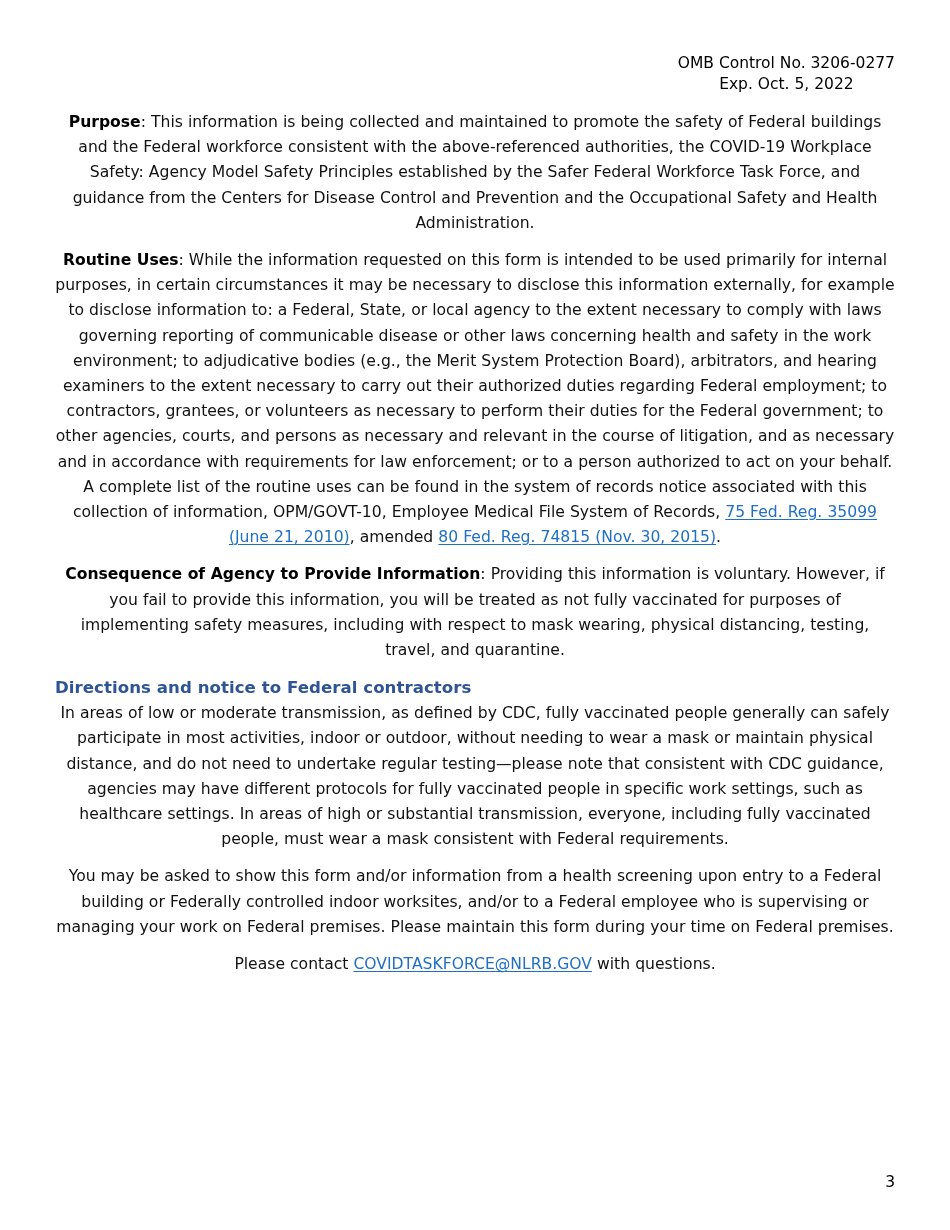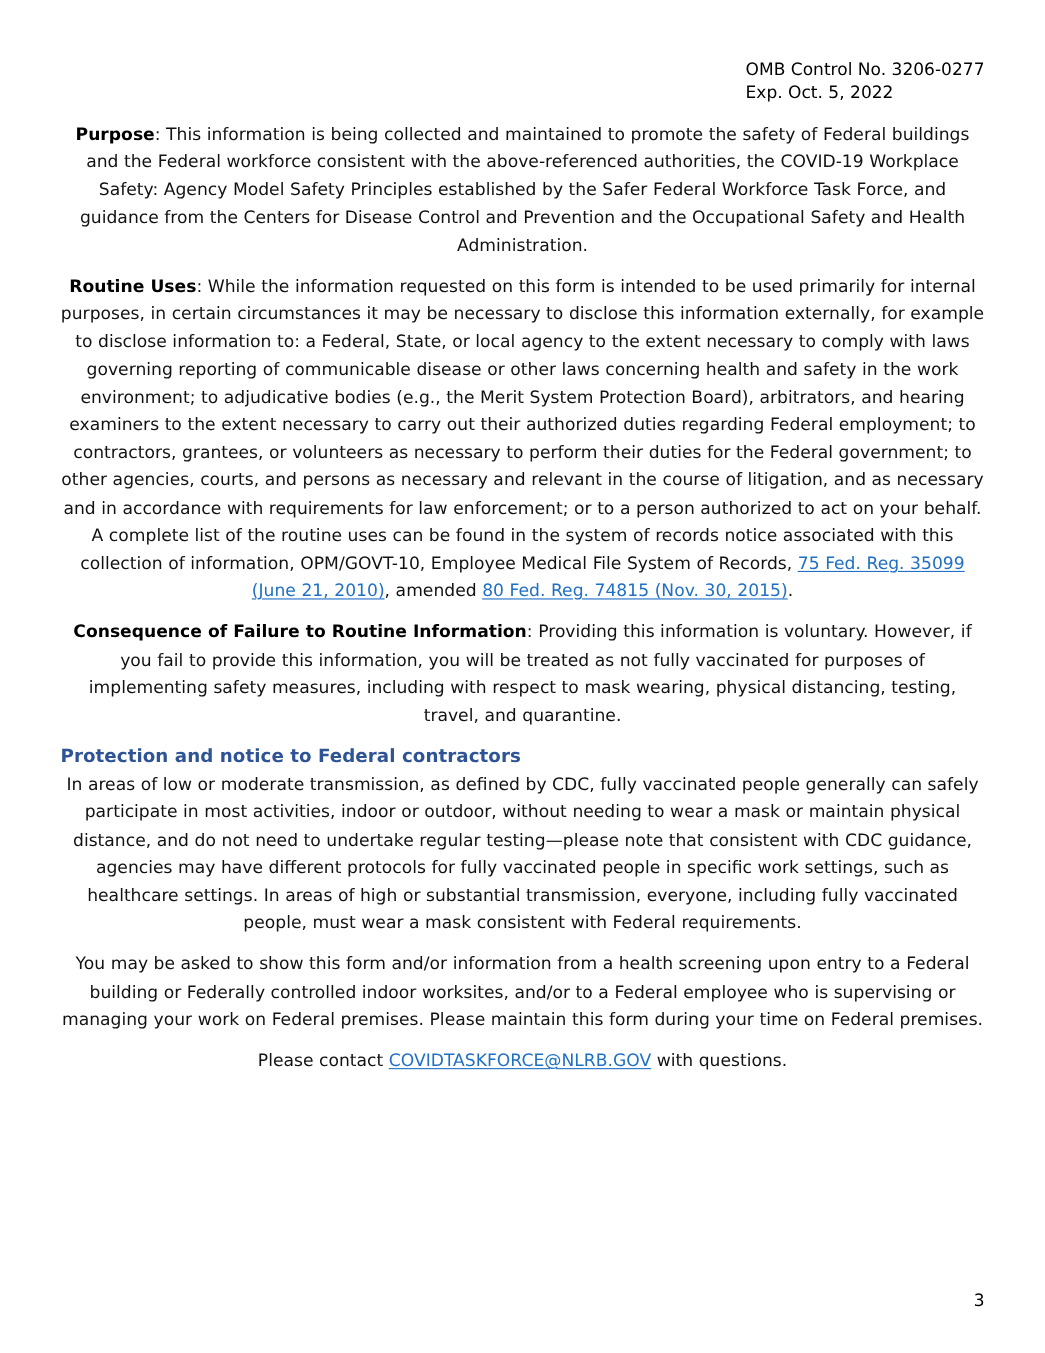--- a/index.html
+++ b/index.html
@@ -25,21 +25,21 @@
     height: 1230px;
     box-sizing: border-box;
     padding: 0 55px;
   }
 
   
   .doc-header {
     position: absolute;
     right: 55px;
     top: 53px;
-    text-align: left;
+    text-align: center;
     font-size: 15.5px;
     line-height: 21px;
     color: #000;
   }
   .doc-header div { white-space: nowrap; }
 
   
   .body-col {
     position: absolute;
     left: 55px;
@@ -97,24 +97,24 @@
     <div>OMB Control No. 3206-0277</div>
     <div>Exp. Oct. 5, 2022</div>
   </div>
 
   <div class="body-col">
 
     <p class="para"><span class="lead">Purpose</span><span>:  </span><span>This information is being collected and maintained to promote the safety of Federal buildings and the Federal workforce consistent with the above-referenced authorities, the COVID-19 Workplace Safety: Agency Model Safety Principles established by the Safer Federal Workforce Task Force, and guidance from the Centers for Disease Control and Prevention and the Occupational Safety and Health Administration.</span></p>
 
     <p class="para"><span class="lead">Routine Uses</span><span>:  </span><span>While the information requested on this form is intended to be used primarily for internal purposes, in certain circumstances it may be necessary to disclose this information externally, for example to disclose information to: a Federal, State, or local agency to the extent necessary to comply with laws governing reporting of communicable disease or other laws concerning health and safety in the work environment; to adjudicative bodies (e.g., the Merit System Protection Board), arbitrators, and hearing examiners to the extent necessary to carry out their authorized duties regarding Federal employment; to contractors, grantees, or volunteers as necessary to perform their duties for the Federal government; to other agencies, courts, and persons as necessary and relevant in the course of litigation, and as necessary and in accordance with requirements for law enforcement; or to a person authorized to act on your behalf.  A complete list of the routine uses can be found in the system of records notice associated with this collection of information, OPM/GOVT-10, Employee Medical File System of Records, </span><a class="doclink" href="#">75 Fed. Reg. 35099 (June 21, 2010)</a><span>, amended </span><a class="doclink" href="#">80 Fed. Reg. 74815 (Nov. 30, 2015)</a><span>.</span></p>
 
-    <p class="para"><span class="lead">Consequence of Failure to Routine Information</span><span>:  </span><span>Providing this information is voluntary. However, if you fail to provide this information, you will be treated as not fully vaccinated for purposes of implementing safety measures, including with respect to mask wearing, physical distancing, testing, travel, and quarantine.</span></p>
+    <p class="para"><span class="lead">Consequence of Agency to Provide Information</span><span>:  </span><span>Providing this information is voluntary. However, if you fail to provide this information, you will be treated as not fully vaccinated for purposes of implementing safety measures, including with respect to mask wearing, physical distancing, testing, travel, and quarantine.</span></p>
 
 
-    <h2 class="section-heading">Protection and notice to Federal contractors</h2>
+    <h2 class="section-heading">Directions and notice to Federal contractors</h2>
 
     <p class="para">In areas of low or moderate transmission, as defined by CDC, fully vaccinated people generally can safely participate in most activities, indoor or outdoor, without needing to wear a mask or maintain physical distance, and do not need to undertake regular testing—please note that consistent with CDC guidance, agencies may have different protocols for fully vaccinated people in specific work settings, such as healthcare settings. In areas of high or substantial transmission, everyone, including fully vaccinated people, must wear a mask consistent with Federal requirements.</p>
 
     <p class="para">You may be asked to show this form and/or information from a health screening upon entry to a Federal building or Federally controlled indoor worksites, and/or to a Federal employee who is supervising or managing your work on Federal premises.  Please maintain this form during your time on Federal premises.</p>
 
     <p class="para tight"><span>Please contact </span><a class="doclink" href="#">COVIDTASKFORCE@NLRB.GOV</a><span> with questions.</span></p>
 
   </div>
 
   <div class="page-number">3</div>

